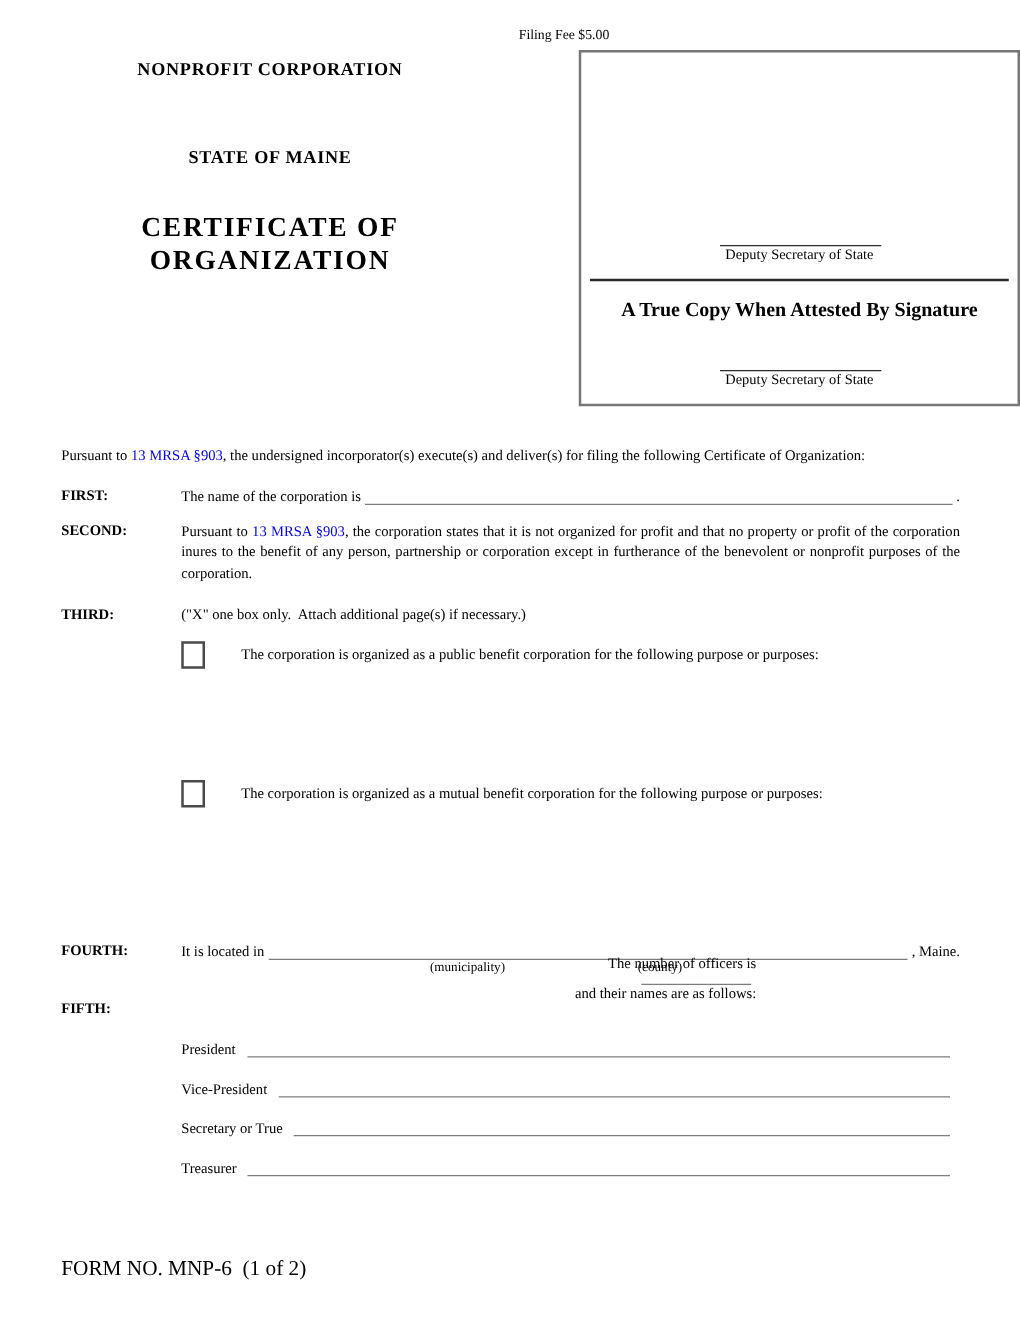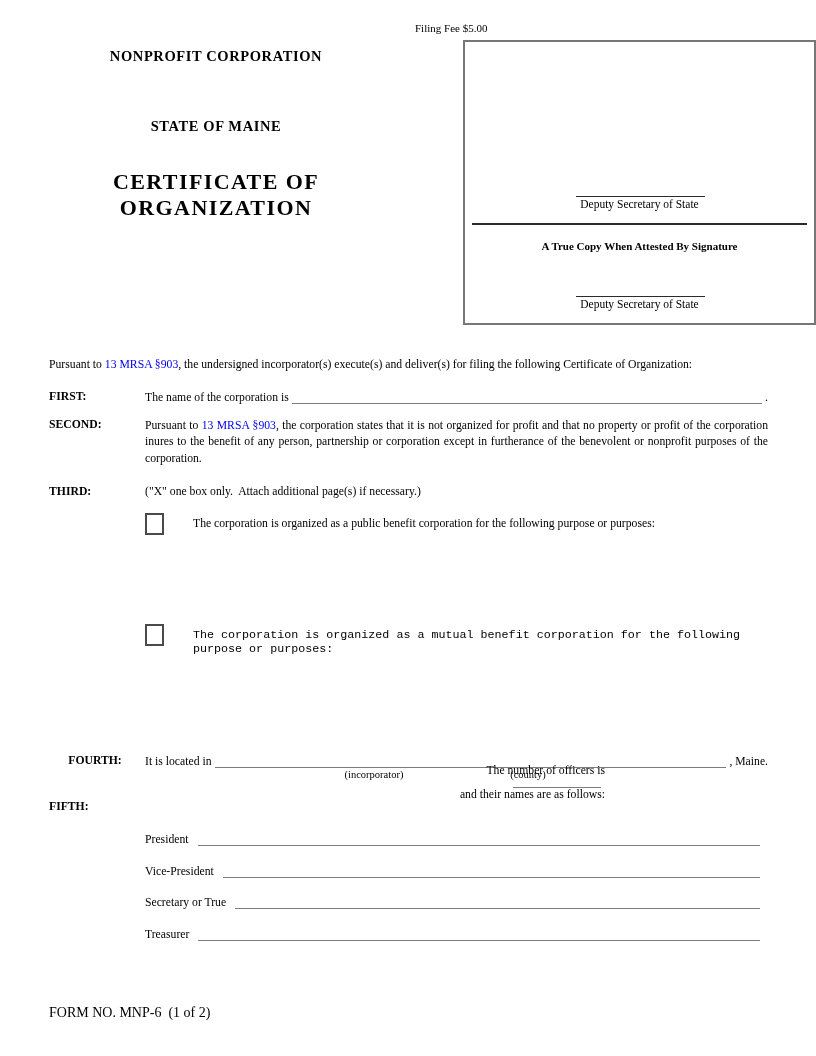--- a/index.html
+++ b/index.html
@@ -26,21 +26,21 @@
     left:415px; top:40px; width:353px; height:285px;
     border:2px solid #777777; box-sizing:border-box;margin-left:48px;
   }
   .sig-line { position:absolute; left:111px; width:129px; border-bottom:1px solid #2b2b2b; height:0; }
   .sig-line.top-sig { top:154px; }
   .sig-line.bottom-sig { top:254px; }
   .sig-label { position:absolute; left:0; right:0; text-align:center; font-size:11.5px; }
   .sig-label.top-lbl { top:156px; }
   .sig-label.bottom-lbl { top:256px; }
   .divider { position:absolute; left:7px; right:7px; top:181px; border-bottom:2px solid #2b2b2b; height:0; }
-  .attest { position:absolute; left:0; right:0; top:198px; text-align:center; font-weight:bold; font-size:11px; }
+  .attest { position:absolute; left:0; right:0; top:198px; text-align:center; font-weight:bold; font-size:16px; }
 
   .intro { left:49px; top:358px; width:722px; }
   .link { color:#0000EE; text-decoration:none; cursor:pointer; }
 
   .sec-label { left:49px; width:92px; font-weight:bold; }
   .sec-body  { left:145px; width:623px; }
 
   .flexline { display:flex; align-items:flex-end; }
   .flexline .txt { white-space:nowrap; padding-bottom:0px; }
   .blank { border-bottom:1px solid #7c7c7c; }
@@ -50,29 +50,29 @@
   .justify { text-align:justify; line-height:16.4px; }
 
   .checkbox {
     width:19px; height:22px;
     border:2px solid #4a4a4a; box-sizing:border-box;
     background:#ffffff;
   }
   .cb1 { left:145px; top:513px; }
   .cb2 { left:145px; top:624px; }
   .cb-text { left:193px; top:517px; width:576px; }
-  .cb-text2 { left:193px; top:628px; width:576px;font-family:Liberation Mono, monospace; }
+  .cb-text2 { left:193px; top:628px; width:576px; }
 
   .sub-label { font-size:10.5px; width:130px; text-align:center; }
 
   .officer-row { left:145px; width:615px; display:flex; align-items:flex-end;text-align:center; }
   .officer-row .txt { white-space:nowrap; padding-right:9px; }
   .officer-row .blank { flex:1 1 auto; height:13px; }
 
-  .footer { left:49px; top:1005px; font-size:14px; white-space:pre; }
+  .footer { left:49px; top:1005px; font-size:17px; white-space:pre; }
   .pre-space { white-space:pre; }
 </style>
 </head>
 <body>
 
 <div class="page">
 
   <div class="abs hdr-block center">
     <div>NONPROFIT CORPORATION</div>
   </div>
@@ -103,27 +103,27 @@
 
   <div class="abs sec-label" style="top:485px;">THIRD:</div>
   <div class="abs sec-body pre-space" style="top:485px;">("X" one box only.  Attach additional page(s) if necessary.)</div>
 
   <div class="abs checkbox cb1"></div>
   <div class="abs cb-text">The corporation is organized as a public benefit corporation for the following purpose or purposes:</div>
 
   <div class="abs checkbox cb2"></div>
   <div class="abs cb-text2">The corporation is organized as a mutual benefit corporation for the following purpose or purposes:</div>
 
-  <div class="abs sec-label" style="top:754px;text-align:center;">FOURTH:</div>
+  <div class="abs sec-label" style="top:754px;">FOURTH:</div>
   <div class="abs sec-body flexline" style="top:754px;">
     <span class="txt">It is located in</span>
     <span class="blank grow"></span>
     <span class="txt">, Maine.</span>
   </div>
-  <div class="abs sub-label" style="left:309px; top:769px;">(incorporator)</div>
+  <div class="abs sub-label" style="left:309px; top:769px;">(municipality)</div>
   <div class="abs sub-label" style="left:463px; top:769px;">(county)</div>
 
   <div class="abs sec-label" style="top:800px;">FIFTH:</div>
   <div class="abs sec-body flexline" style="top:764px; width:460px;flex-direction:column;">
     <span class="txt">The number of officers is</span>
     <span class="blank fixed" style="width:88px;"></span>
     <span class="txt">and their names are as follows:</span>
   </div>
 
   <div class="abs officer-row" style="top:832px;">

